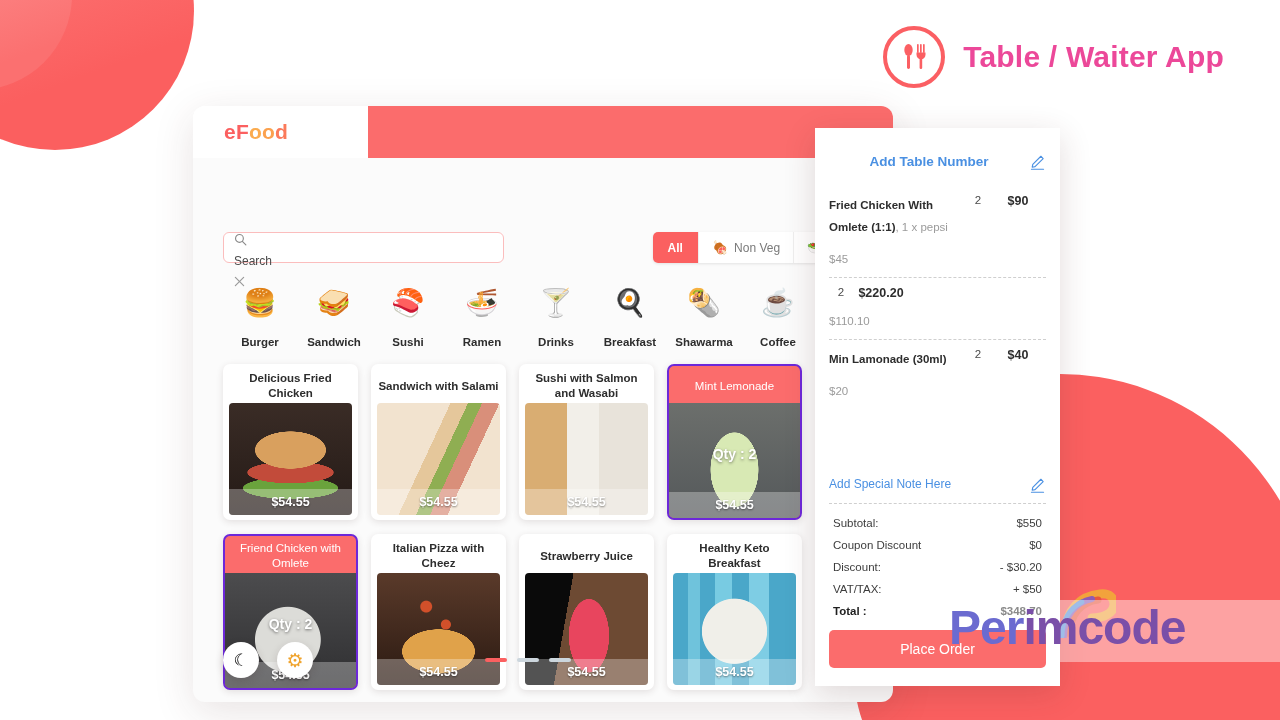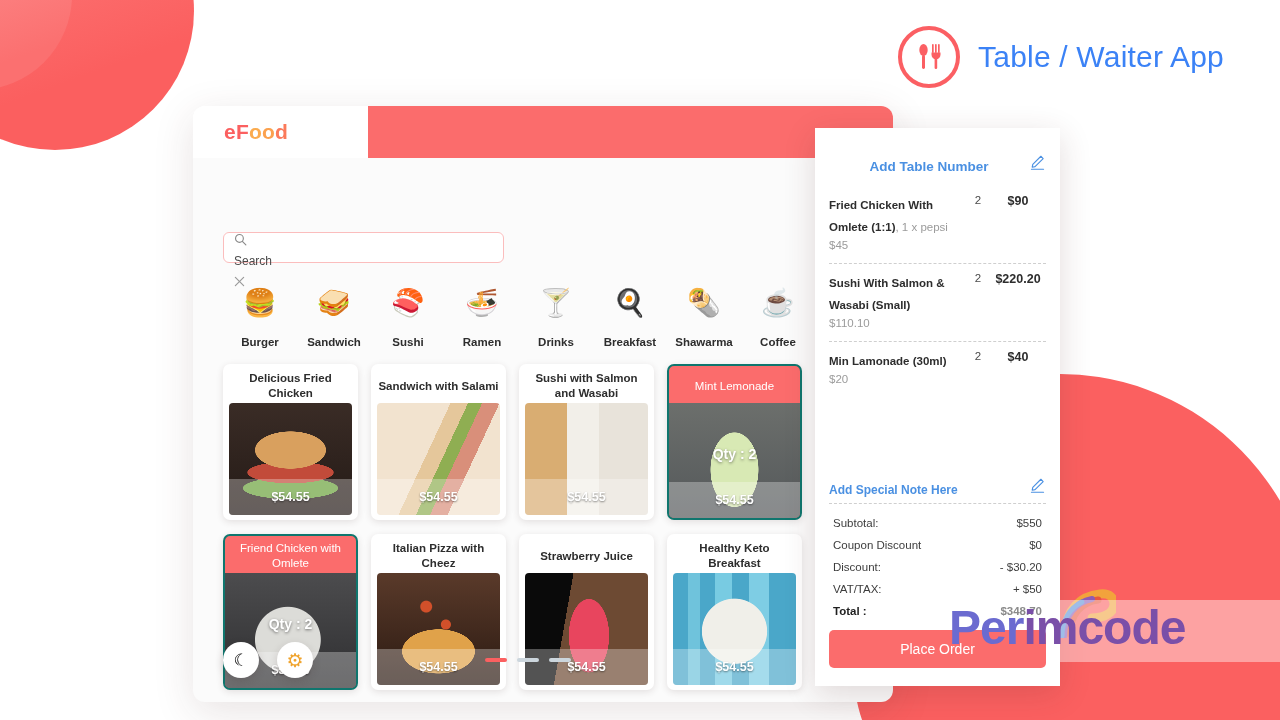--- a/index.html
+++ b/index.html
@@ -38,21 +38,21 @@
   #brand {
     position: absolute; right: 56px; top: 26px;
     display: flex; align-items: center; gap: 18px;
   }
   #brand .logo-ring {
     width: 62px; height: 62px; border-radius: 50%;
     border: 4px solid #fb5f63;
     display: flex; align-items: center; justify-content: center;
   }
   #brand .brand-title {
-    font-size: 30px; font-weight: normal; color: #3b82f6; letter-spacing: .2px;
+    font-size: 30px; font-weight: bold; color: #ec4899; letter-spacing: .2px;
     white-space: nowrap;
   }
 
   
   #app {
     position: absolute; left: 193px; top: 106px;
     width: 700px; height: 596px;
     background: #fbfbfb;
     border-radius: 12px;
     box-shadow: 0 10px 40px rgba(80,40,40,.13);
@@ -102,33 +102,33 @@
   #grid {
     position:absolute; left:30px; top:206px; width: 648px;
     display:flex; flex-wrap: wrap; gap: 14px 13px;
   }
   .card {
     width: 135px; height: 156px; background:#fff; border-radius: 7px;
     box-shadow: 0 2px 7px rgba(60,40,40,.13);
     overflow:hidden; display:flex; flex-direction:column; align-items:center;
     padding: 7px 6px 0;
   }
-  .card.sel { background:#fb6c6c; border:2px solid #0f766e; padding-top:5px; }
+  .card.sel { background:#fb6c6c; border:2px solid #6d28d9; padding-top:5px; }
   .card .title {
     font-size: 11.5px; font-weight:bold; color:#2d2d2d; text-align:center;
     line-height: 15px; height: 30px; display:flex; align-items:center; justify-content:center;
   }
   .card.sel .title { color:#fff; font-weight:normal; }
   .thumb {
     position:relative; width: 100%; flex:1; margin-top: 2px; border-radius: 4px;
     overflow:hidden; margin-bottom:5px;
   }
   .card.sel .thumb { border-radius:0; margin-bottom:0; width: calc(100% + 12px); }
   .thumb .price {
-    position:absolute; left:0; right:0; bottom:0; height: 36px;
+    position:absolute; left:0; right:0; bottom:0; height: 26px;
     background: rgba(255,255,255,.30);
     color:#fff; font-size: 12.5px; font-weight:bold;
     display:flex; align-items:center; justify-content:center;
     text-shadow: 0 1px 2px rgba(0,0,0,.45);
   }
   .thumb .qty {
     position:absolute; left:0; right:0; top:44%; transform: translateY(-50%);
     text-align:center; color:#fff; font-size: 14px; font-weight: bold;
     text-shadow: 0 1px 3px rgba(0,0,0,.5);
   }
@@ -187,33 +187,33 @@
   #zig {
     position:absolute; left:0; top:0; width:100%; height: 7px;
     background-image:
       linear-gradient(135deg,#fff 50%, transparent 50%),
       linear-gradient(225deg,#fff 50%, transparent 50%);
     background-size: 9px 9px; background-position: 0 0;
     background-repeat: repeat-x;
     background-color: transparent;
   }
   #rc-body { padding: 26px 14px 0; height:100%; display:flex; flex-direction:column; }
-  .rc-link-row { display:flex; align-items:flex-end; justify-content:space-between; padding: 0 0 2px; }
+  .rc-link-row { display:flex; align-items:flex-start; justify-content:space-between; padding: 0 0 2px; }
   .rc-link { color:#4a90e2; font-size: 13.5px; font-weight:bold; flex:1; text-align:center; }
-  .rc-link.small { font-size: 12px; text-align:left; font-weight:bold; }
+  .rc-link.small { font-size: 12px; text-align:left; font-weight:normal; }
   .pencil { color:#4a90e2; font-size: 15px; }
 
   #items { margin-top: 18px; }
   .oitem { padding-bottom: 8px; }
   .oitem .line1 { display:flex; align-items:flex-start; }
   .oitem .nm { flex:1; font-size: 11.5px; font-weight:bold; color:#2d2d2d; line-height: 22px; padding-right:4px; }
   .oitem .nm .sub { color:#9b9b9b; font-weight:normal; }
   .oitem .qt { width: 24px; text-align:center; font-size: 11.5px; color:#4a4a4a; }
   .oitem .pr { width: 56px; text-align:center; font-size: 12.5px; font-weight:bold; color:#2d2d2d; }
-  .oitem .unit { font-size: 11.5px; color:#9b9b9b; margin-top: 1px; }
+  .oitem .unit { font-size: 11.5px; color:#9b9b9b; margin-top: 15px; }
   .dash { border-top: 1px dashed #cfcfcf; margin: 4px 0 8px; }
 
   #spacer { flex:1; }
   #note-row { margin-bottom: 4px; }
   #totals { border-top: 1px dashed #cfcfcf; padding-top: 8px; }
   .trow { display:flex; justify-content:space-between; font-size: 11.5px; color:#3d3d3d; padding: 5px 4px; }
   .trow.bold .tl { font-weight:bold; color:#1f1f1f; }
   .trow.bold .tv { color:#8a8a8a; font-weight:bold;margin-left:20px; }
   #place-order {
     margin: 8px 0 18px; height: 38px; background:#fb6c6c; border-radius: 5px;
@@ -281,20 +281,33 @@
         </span>
         <span class="s-text">Search</span>
         <span class="ico">
           <svg width="11" height="11" viewBox="0 0 12 12">
               <line x1="1.5" y1="1.5" x2="10.5" y2="10.5" stroke="#9a9a9a" stroke-width="1.3" stroke-linecap="round"></line>
               <line x1="10.5" y1="1.5" x2="1.5" y2="10.5" stroke="#9a9a9a" stroke-width="1.3" stroke-linecap="round"></line>
             </svg>
         </span>
       </div>
 
+      <div id="filters">
+        <div class="f-btn active">
+          <span>All</span>
+        </div>
+        <div class="f-btn">
+          <span style="font-size:13px">🍖</span>
+          <span>Non Veg</span>
+        </div>
+        <div class="f-btn">
+          <span style="font-size:13px">🥗</span>
+          <span>Veg</span>
+        </div>
+      </div>
     </div>
 
     <div id="cats">
       <div class="cat">
         <div class="glyph">🍔</div>
         <div class="clabel">Burger</div>
       </div>
       <div class="cat">
         <div class="glyph">🥪</div>
         <div class="clabel">Sandwich</div>
@@ -415,21 +428,20 @@
           <div class="nm"><span>Fried Chicken With Omlete (1:1)</span><span class="sub">, 1 x pepsi</span></div>
           <div class="qt">2</div>
           <div class="pr">$90</div>
         </div>
         <div class="unit">$45</div>
       </div>
       <div class="dash"></div>
 
       <div class="oitem">
         <div class="line1">
-          <div class="nm"><span>Sushi With Salmon &amp; Wasabi  (Small)</span></div>
           <div class="qt">2</div>
           <div class="pr">$220.20</div>
         </div>
         <div class="unit">$110.10</div>
       </div>
       <div class="dash"></div>
 
       <div class="oitem">
         <div class="line1">
           <div class="nm"><span>Min Lamonade (30ml)</span></div>

